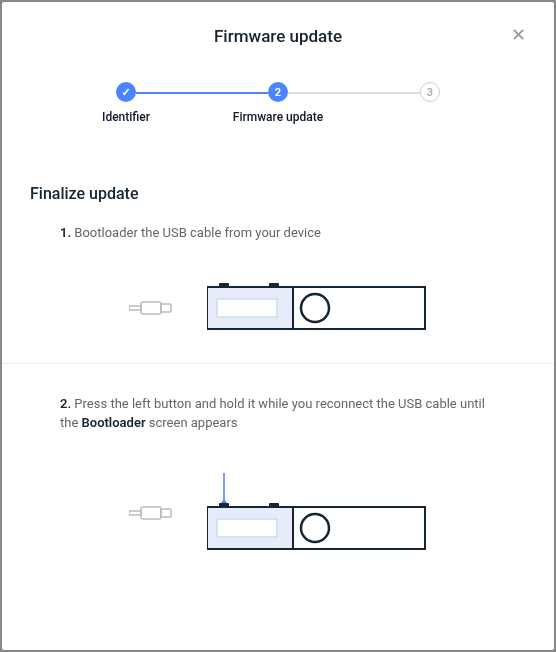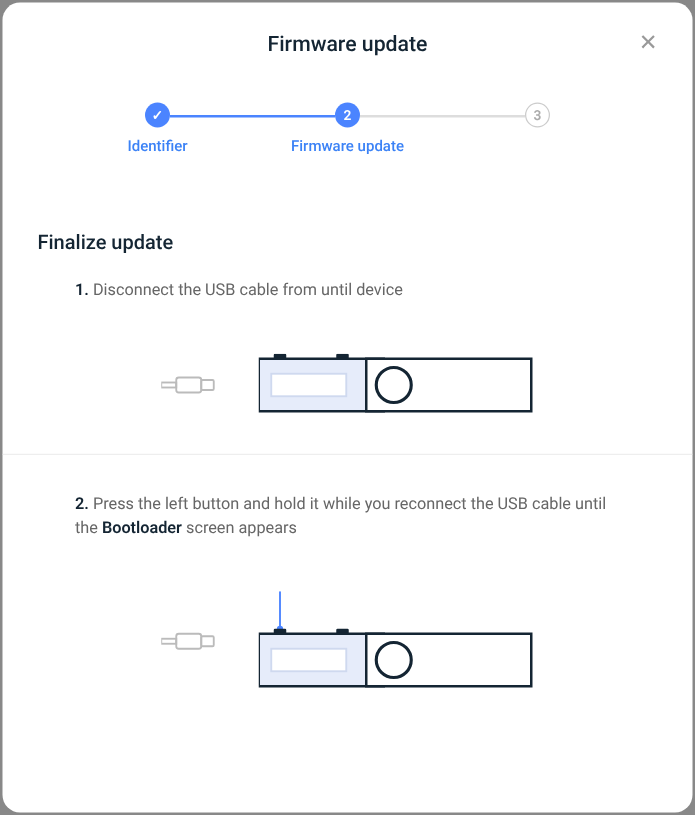--- a/index.html
+++ b/index.html
@@ -9,21 +9,21 @@
     display: flex;
     justify-content: center;
     align-items: center;
     width: 556px;
     height: 652px;
   }
   .modal {
     background: #fff;
     width: 552px;
     height: 648px;
-    border-radius: 14px;
+    border-radius: 2px;
     position: relative;
     padding: 24px 28px;
     overflow: hidden;
   }
   .header {
     text-align: center;
     position: relative;
   }
   .title {
     font-size: 17px;
@@ -61,21 +61,21 @@
     align-items: center;
     justify-content: center;
     font-size: 11px;
     font-weight: 600;
     background: #fff;
   }
   .step.done .step-circle { background: #4B84FF; color: #fff; }
   .step.active .step-circle { background: #4B84FF; color: #fff; }
   .step.pending .step-circle { border: 1.5px solid #ccc; color: #aaa; }
   .step-label { font-size: 12px; }
-  .step.done .step-label, .step.active .step-label { color: #3b82f6; font-weight: 500; }
+  .step.done .step-label, .step.active .step-label { color: #0f172a; font-weight: 500; }
   .step.pending .step-label { color: #aaa; }
   .step-line {
     position: absolute;
     top: 10px;
     height: 1.5px;
     z-index: 1;
   }
   .line1 { left: calc(16.6% + 10px); right: calc(50% + 10px); background: #4B84FF; }
   .line2 { left: calc(50% + 10px); right: calc(16.6% + 10px); background: #ddd; }
   .content {
@@ -134,21 +134,21 @@
     <div class="step pending">
       <div class="step-circle">3</div>
     </div>
   </div>
 
   <div class="content">
     <div class="subtitle">Finalize update</div>
 
     <div class="instruction">
       <span class="num">1.</span>
-      <span>Disconnect the USB cable from until device</span>
+      <span>Bootloader the USB cable from your device</span>
     </div>
 
     <div class="device-illus">
       <svg width="48" height="22" viewBox="0 0 48 22">
         <rect x="0" y="9" width="12" height="4" fill="none" stroke="#bbb" stroke-width="1.5"></rect>
         <rect x="12" y="5" width="20" height="12" rx="2" fill="none" stroke="#bbb" stroke-width="1.5"></rect>
         <rect x="32" y="7" width="10" height="8" rx="1" fill="none" stroke="#bbb" stroke-width="1.5"></rect>
       </svg>
       <svg width="220" height="50" viewBox="0 0 220 50">
         <rect x="12" y="0" width="10" height="4" rx="1" fill="#142533"></rect>

